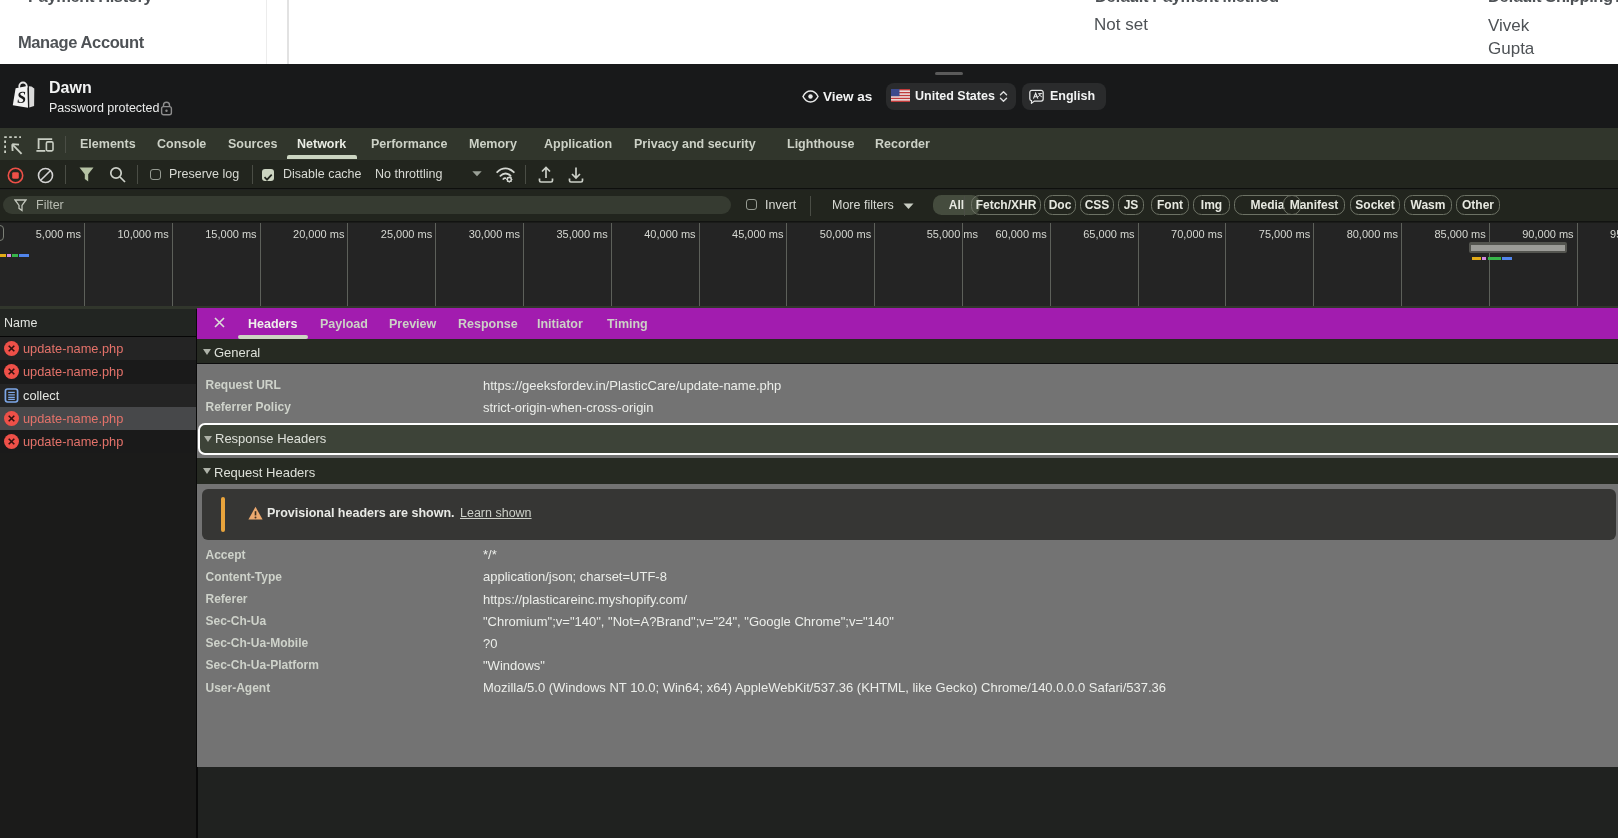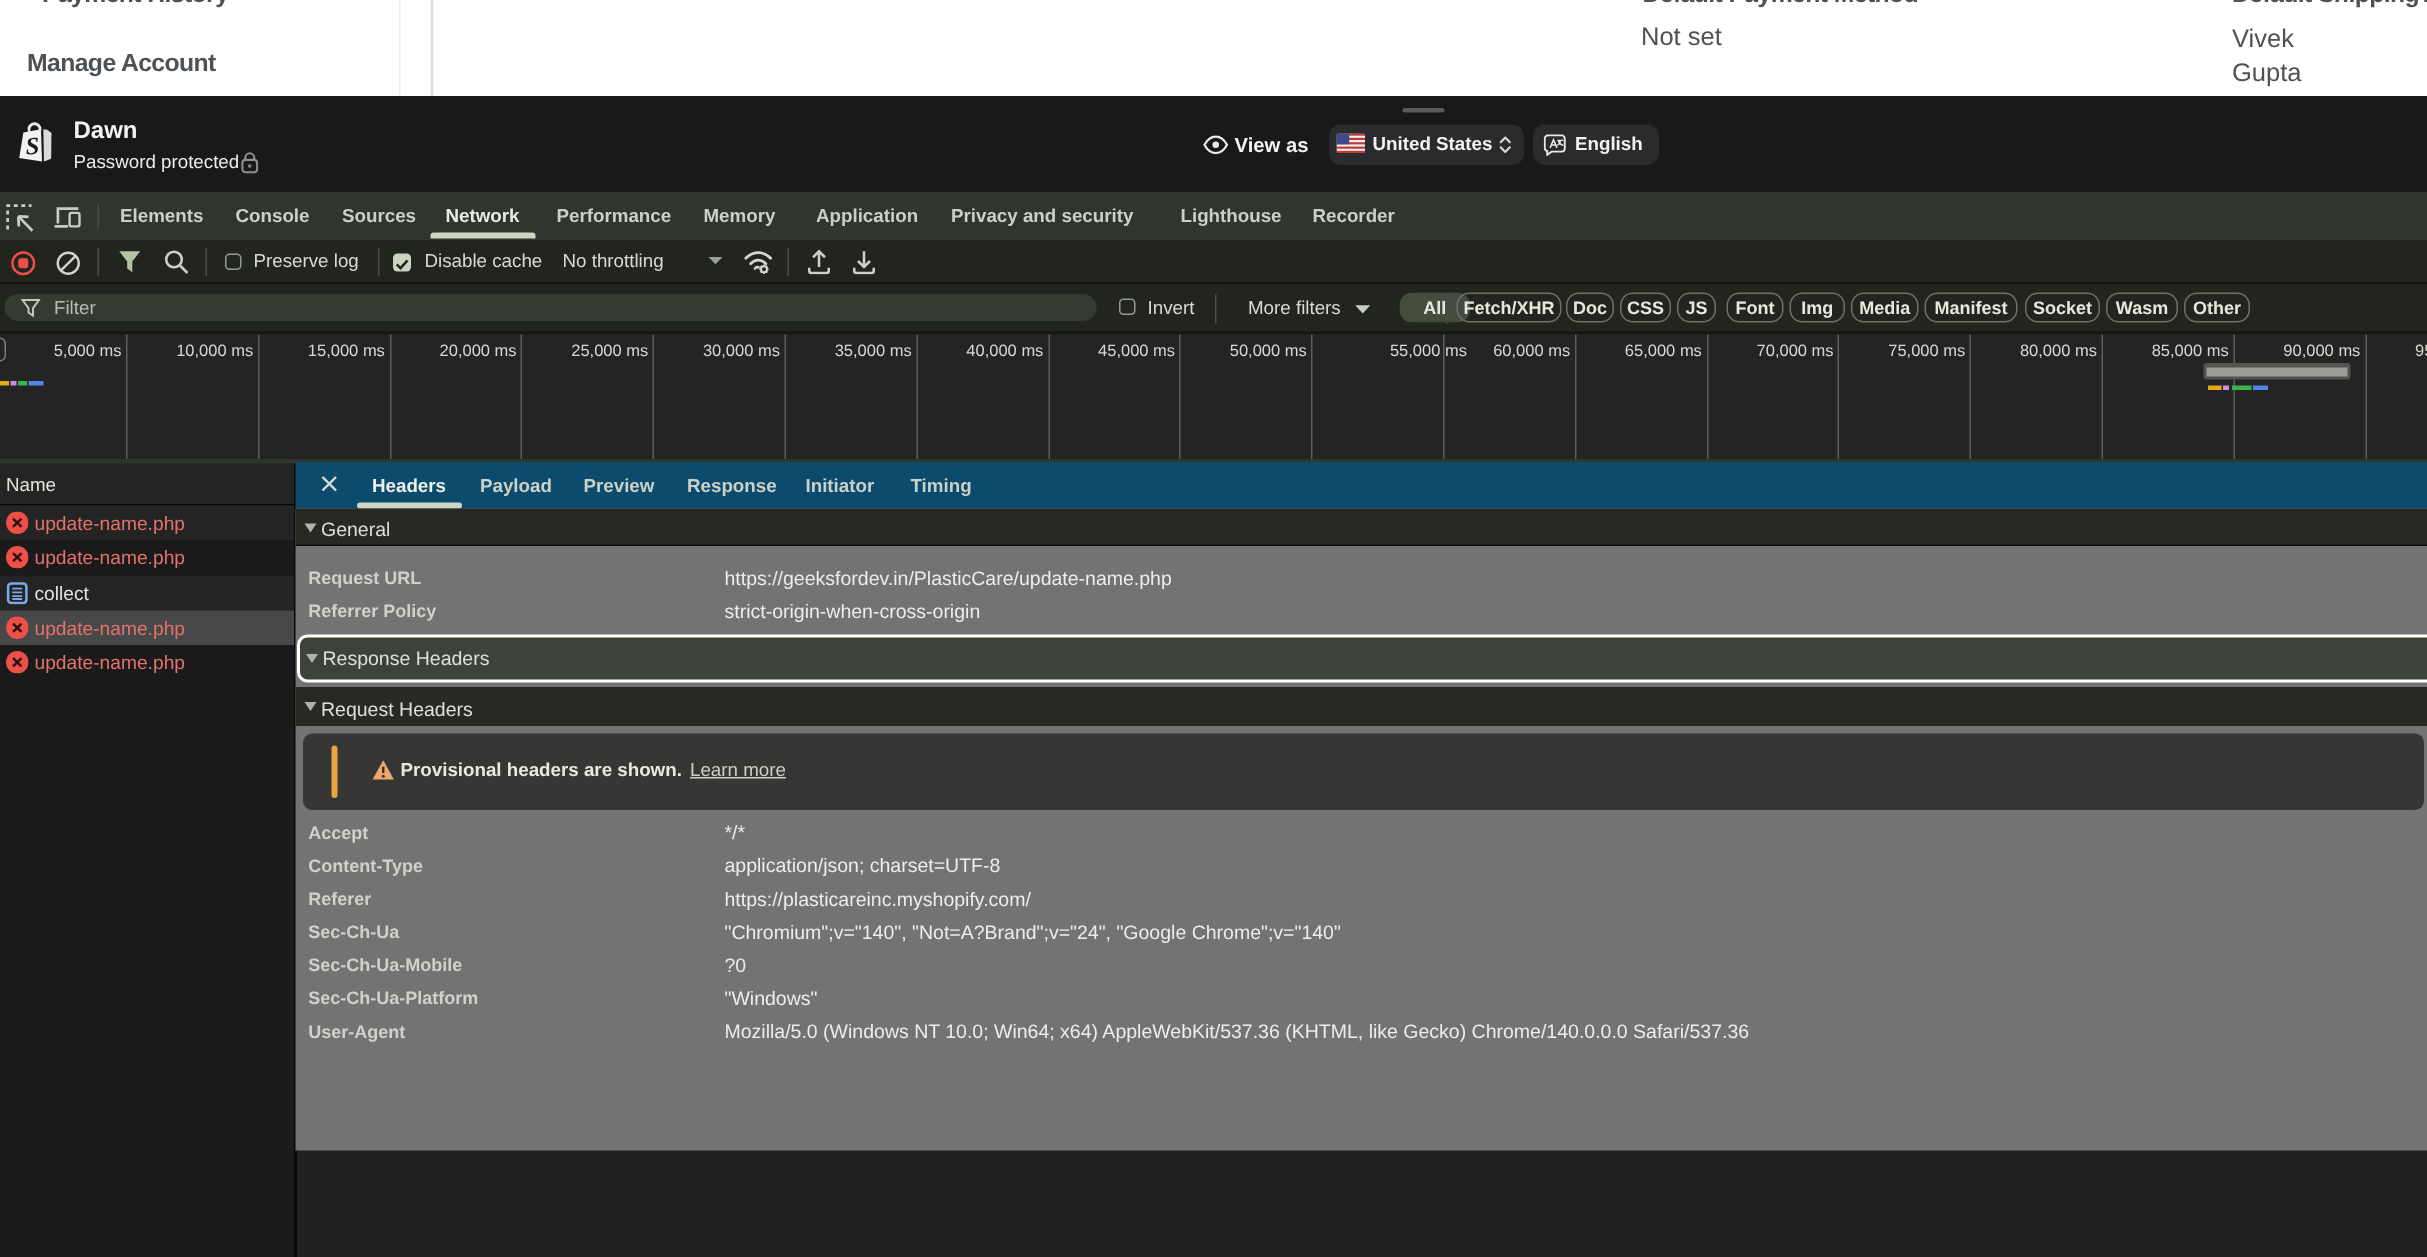--- a/index.html
+++ b/index.html
@@ -31,21 +31,21 @@
   #mainstrip { left:0; top:306px; width:1618px; height:3px; background:#31362c; }
 
   
   #namehdr { left:0; top:309px; width:196px; height:28px; background:#222522; border-bottom:1px solid #060606; }
   #namecol { left:0; top:337px; width:196px; height:501px; background:#1b1b1a; }
   .nrow { position:absolute; left:0; width:196px; height:23.3px; font-size:12.8px; line-height:23px; }
   .nrow .txt { position:absolute; left:23px; top:0; }
   .err { color:#e4726a; }
 
   
-  #rtabs { left:197px; top:308px; width:1421px; height:31px; background:#0c4a6e; }
+  #rtabs { left:197px; top:308px; width:1421px; height:31px; background:#a21caf; }
   .rtab { position:absolute; top:9px; font-size:12.5px; font-weight:600; color:#ccd1c6; white-space:nowrap; }
   #rcontent { left:197px; top:339px; width:1421px; height:428px; background:#737373; overflow:hidden; }
   .sechdr { position:absolute; left:0; width:1421px; background:#262a22; }
   .sectitle { position:absolute; left:17px; font-size:13px; color:#dde0d9; }
   .tri { position:absolute; width:0; height:0; border-left:4.5px solid transparent; border-right:4.5px solid transparent; border-top:6px solid #aeb2a8; }
   .klabel { position:absolute; left:8.5px; font-size:12px; font-weight:700; color:#ced2ca; white-space:nowrap; }
   .kvalue { position:absolute; left:286px; font-size:13px; color:#eceeea; white-space:nowrap; }
 </style>
 </head>
 <body>
@@ -227,21 +227,21 @@
         <path d="M0.5 0.5 L5.5 6 L10.5 0.5" fill="#c9cec3"></path>
       </svg>
     <div class="chip" style="left:933px; width:47px; border-color:transparent; background:#454c3e;">All</div>
     <div class="vdiv" style="left:964px; top:6px; height:20px;"></div>
     <div class="chip" style="left:971px; width:70px;">Fetch/XHR</div>
     <div class="chip" style="left:1044px; width:32px;">Doc</div>
     <div class="chip" style="left:1080px; width:34px;">CSS</div>
     <div class="chip" style="left:1118px; width:26px;">JS</div>
     <div class="chip" style="left:1151px; width:38px;">Font</div>
     <div class="chip" style="left:1193px; width:37px;">Img</div>
-    <div class="chip" style="left:1234px; width:45px;">Media</div>
+    <div class="chip" style="left:1234px; width:67px;">Media</div>
     <div class="chip" style="left:1283px; width:62px;">Manifest</div>
     <div class="chip" style="left:1350px; width:50px;">Socket</div>
     <div class="chip" style="left:1404px; width:48px;">Wasm</div>
     <div class="chip" style="left:1456px; width:44px;">Other</div>
   </div>
 
   <div class="abs" id="timeline">
     <div class="abs" style="left:-6px; top:2px; width:10px; height:16px; border:1.5px solid #7b7f76; border-radius:4px; background:transparent;"></div>
 
     <div id="grid">
@@ -378,21 +378,21 @@
     </div>
 
     <div class="abs" style="left:5px; top:149.5px; width:1414px; height:51px; background:#363634; border-radius:6px;">
       <div class="abs" style="left:19px; top:8.5px; width:3.5px; height:35px; background:#e9a43c; border-radius:2px;"></div>
       <svg class="abs" style="left:46px; top:17px;" width="15" height="15" viewBox="0 0 15 15">
         <path d="M7.5 0.8 L14.6 13.6 H0.4 Z" fill="#eca96f"></path>
         <path d="M7.5 5.2 v4.2" stroke="#3a2c1c" stroke-width="1.6"></path>
         <circle cx="7.5" cy="11.5" r="1" fill="#453021"></circle>
       </svg>
       <div class="abs" style="left:65px; top:17px; font-size:12.5px; font-weight:700; color:#e8e9e5;">Provisional headers are shown.</div>
-      <div class="abs" style="left:258px; top:17px; font-size:12.5px; color:#ccd0c8; text-decoration:underline;">Learn more</div>
+      <div class="abs" style="left:258px; top:17px; font-size:12.5px; color:#ccd0c8; text-decoration:underline;">Learn shown</div>
     </div>
 
     <div class="klabel" style="top:208.5px;">Accept</div>
     <div class="kvalue" style="top:208px;">*/*</div>
     <div class="klabel" style="top:230.5px;">Content-Type</div>
     <div class="kvalue" style="top:230px;">application/json; charset=UTF-8</div>
     <div class="klabel" style="top:253px;">Referer</div>
     <div class="kvalue" style="top:252.5px;">https://plasticareinc.myshopify.com/</div>
     <div class="klabel" style="top:275px;">Sec-Ch-Ua</div>
     <div class="kvalue" style="top:274.5px;">"Chromium";v="140", "Not=A?Brand";v="24", "Google Chrome";v="140"</div>

